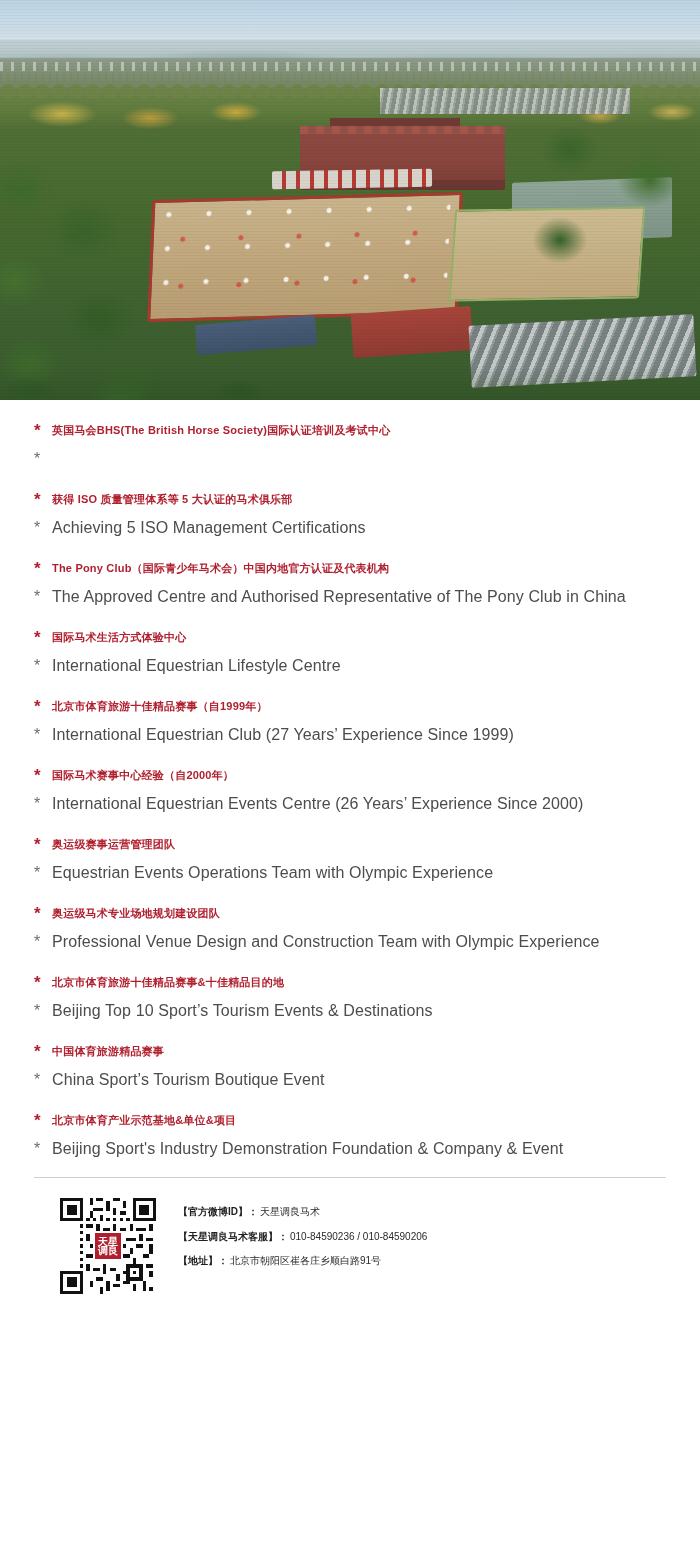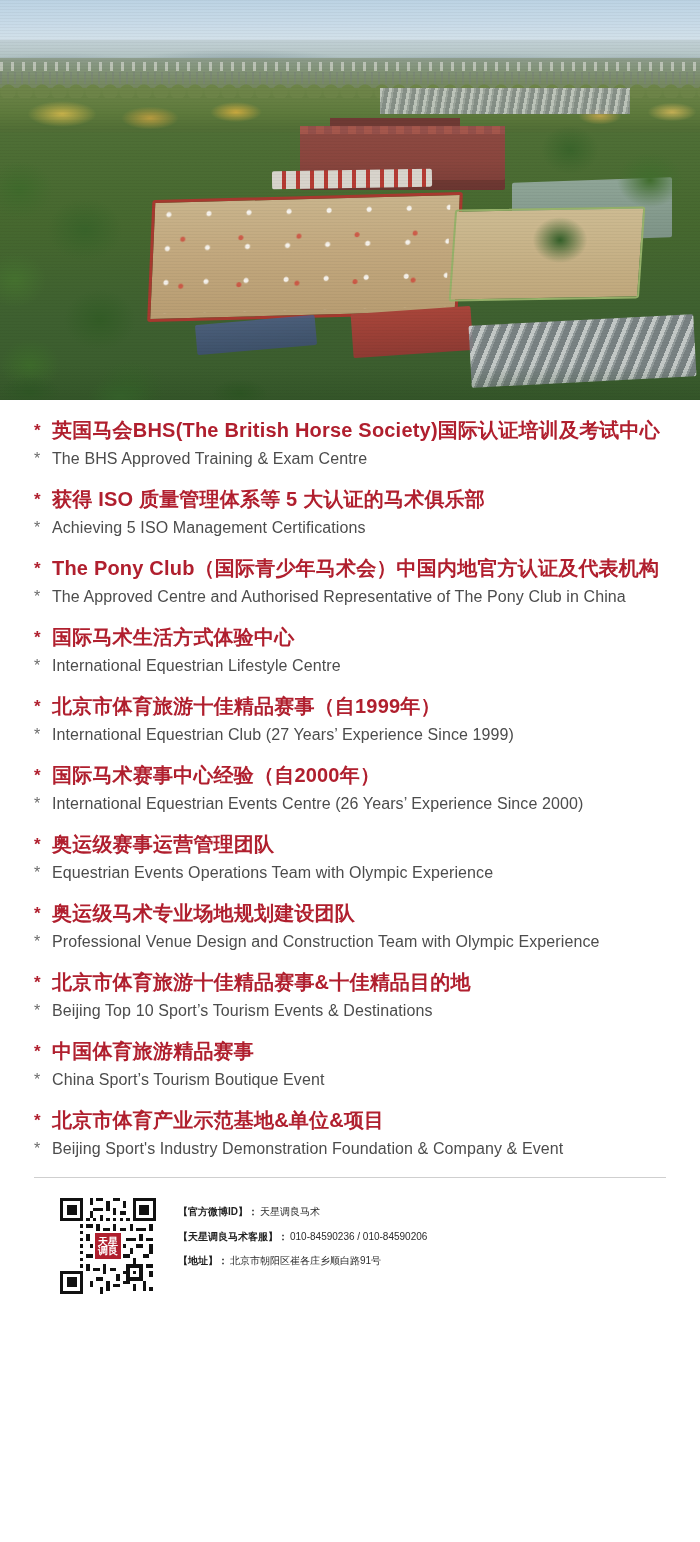--- a/index.html
+++ b/index.html
@@ -234,21 +234,21 @@
     text-align: left;
     font-weight: 700;
   }
   .star.en {
     color: #6b6b6b;
     font-weight: 400;
   }
   .zh {
     color: #b01f2e;
     font-weight: 700;
-    font-size: 20px;
+    font-size: 11px;
     line-height: 25px;
     letter-spacing: 0.2px;
   }
   .en {
     color: #4c4c4c;
     font-size: 16px;
     line-height: 26px;
     letter-spacing: 0.1px;
   }
   .en-wrap {
@@ -351,21 +351,20 @@
   <div class="content">
 
     <div class="item">
       <div class="line">
         <span class="star">*</span>
         <span class="zh">英国马会BHS(The British Horse Society)国际认证培训及考试中心</span>
       </div>
       <div class="gap"></div>
       <div class="line">
         <span class="star en">*</span>
-        <span class="en en-wrap">The BHS Approved Training &amp; Exam Centre</span>
       </div>
     </div>
 
     <div class="item">
       <div class="line">
         <span class="star">*</span>
         <span class="zh">获得 ISO 质量管理体系等 5 大认证的马术俱乐部</span>
       </div>
       <div class="gap"></div>
       <div class="line">

